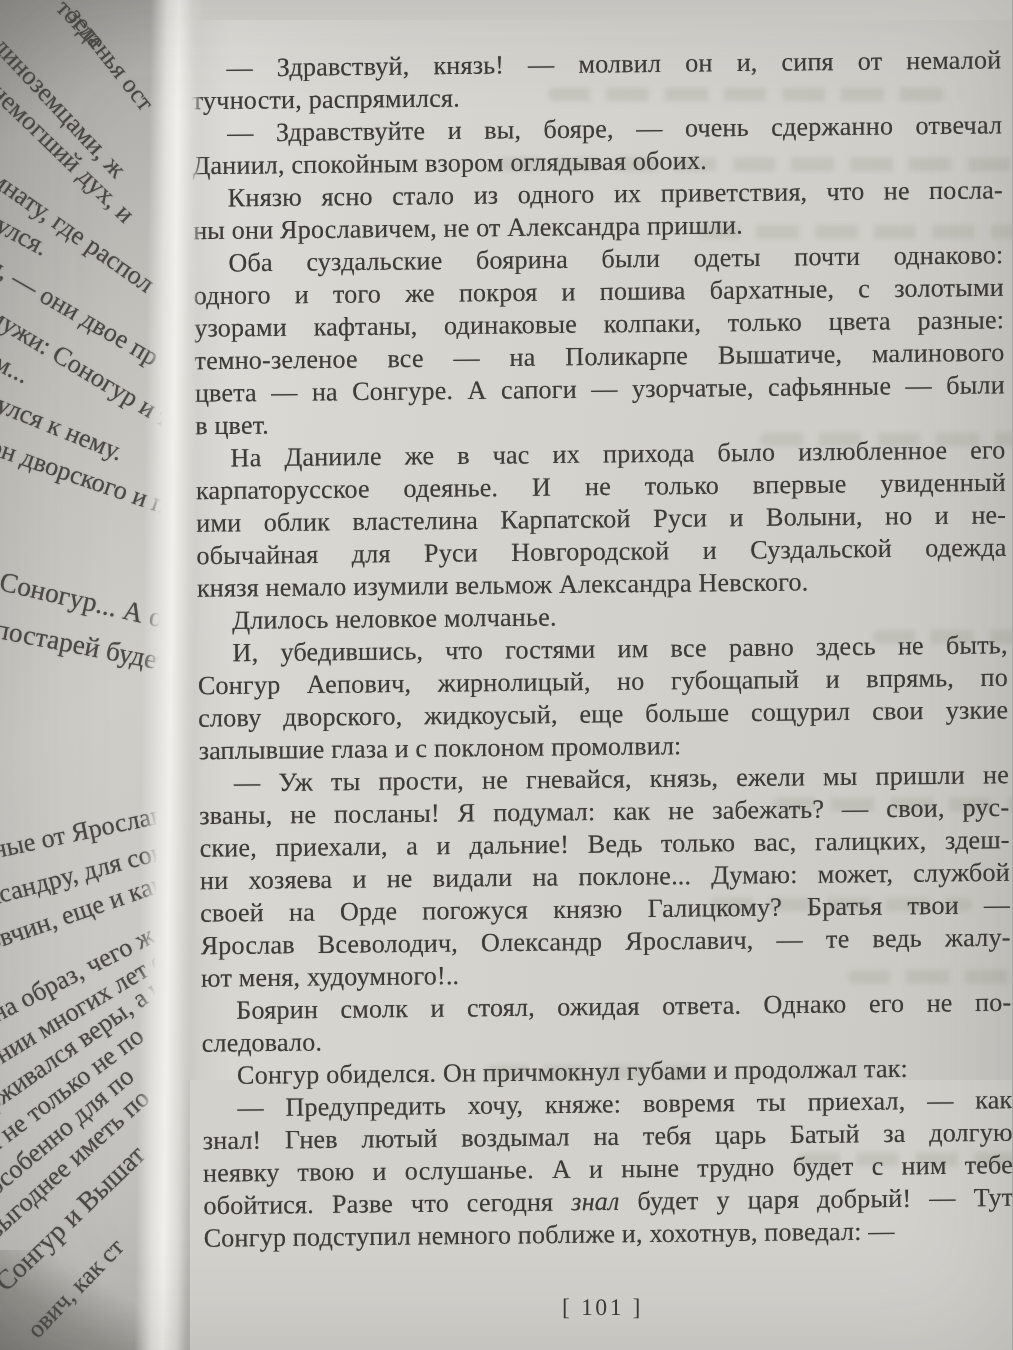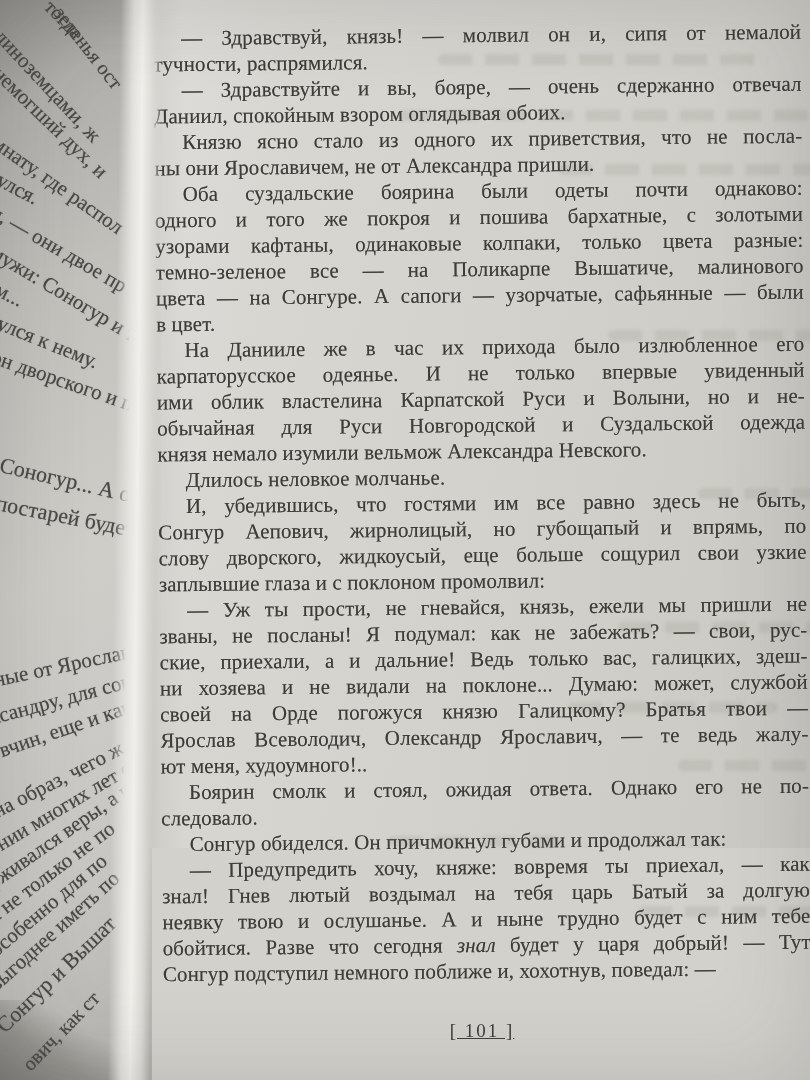--- a/index.html
+++ b/index.html
@@ -5,21 +5,21 @@
   html, body { margin: 0; padding: 0; background: #888; }
   .photo {
     position: relative;
     width: 810px; height: 1080px;
     overflow: hidden;
     background: #d3d1cc;
     font-family: "Liberation Serif", "DejaVu Serif", serif;
   }
   
   .right-page {
-    position: absolute; left: 138px; top: 0;
+    position: absolute; left: 138px; top: 16px;
     width: 672px; height: 848px;
     background: linear-gradient(100deg, #dfddd9 0%, #d8d6d1 22%, #d3d1cc 55%, #cac8c3 100%);
   }
   .right-page::before { 
     content: ""; position: absolute; left: 0; top: 0; bottom: 0; width: 46px;
     background: linear-gradient(90deg, rgba(125,123,118,.25) 0, rgba(125,123,118,.07) 24px, rgba(125,123,118,0) 46px);
     pointer-events: none;
   }
   .text-block {
     position: absolute; left: 20px; top: 22px; width: 648px;
@@ -30,21 +30,21 @@
   .line {
     height: 26px; overflow: hidden;
     text-align: justify; text-align-last: justify; text-justify: inter-word;
     letter-spacing: 0.1px;
     text-shadow: 0 0 0.6px rgba(62,60,57,.55);
   }
   .line.indent { padding-left: 28px; }
   .line.end { text-align: left; text-align-last: left; }
   .page-number {
     position: absolute; left: 20px; top: 1020px; width: 648px;
-    text-align: center; font-size: 19px; letter-spacing: 2px; color: #3e3c39; text-decoration: underline;
+    text-align: center; font-size: 19px; letter-spacing: 2px; color: #3e3c39;
   }
   
   .st {
     position: absolute; height: 11px; border-radius: 6px;
     background: repeating-linear-gradient(90deg, rgba(142,148,132,.20) 0 34px, rgba(142,148,132,0) 34px 47px);
     filter: blur(1.6px);
     pointer-events: none;
   }
   
   .left-page {

